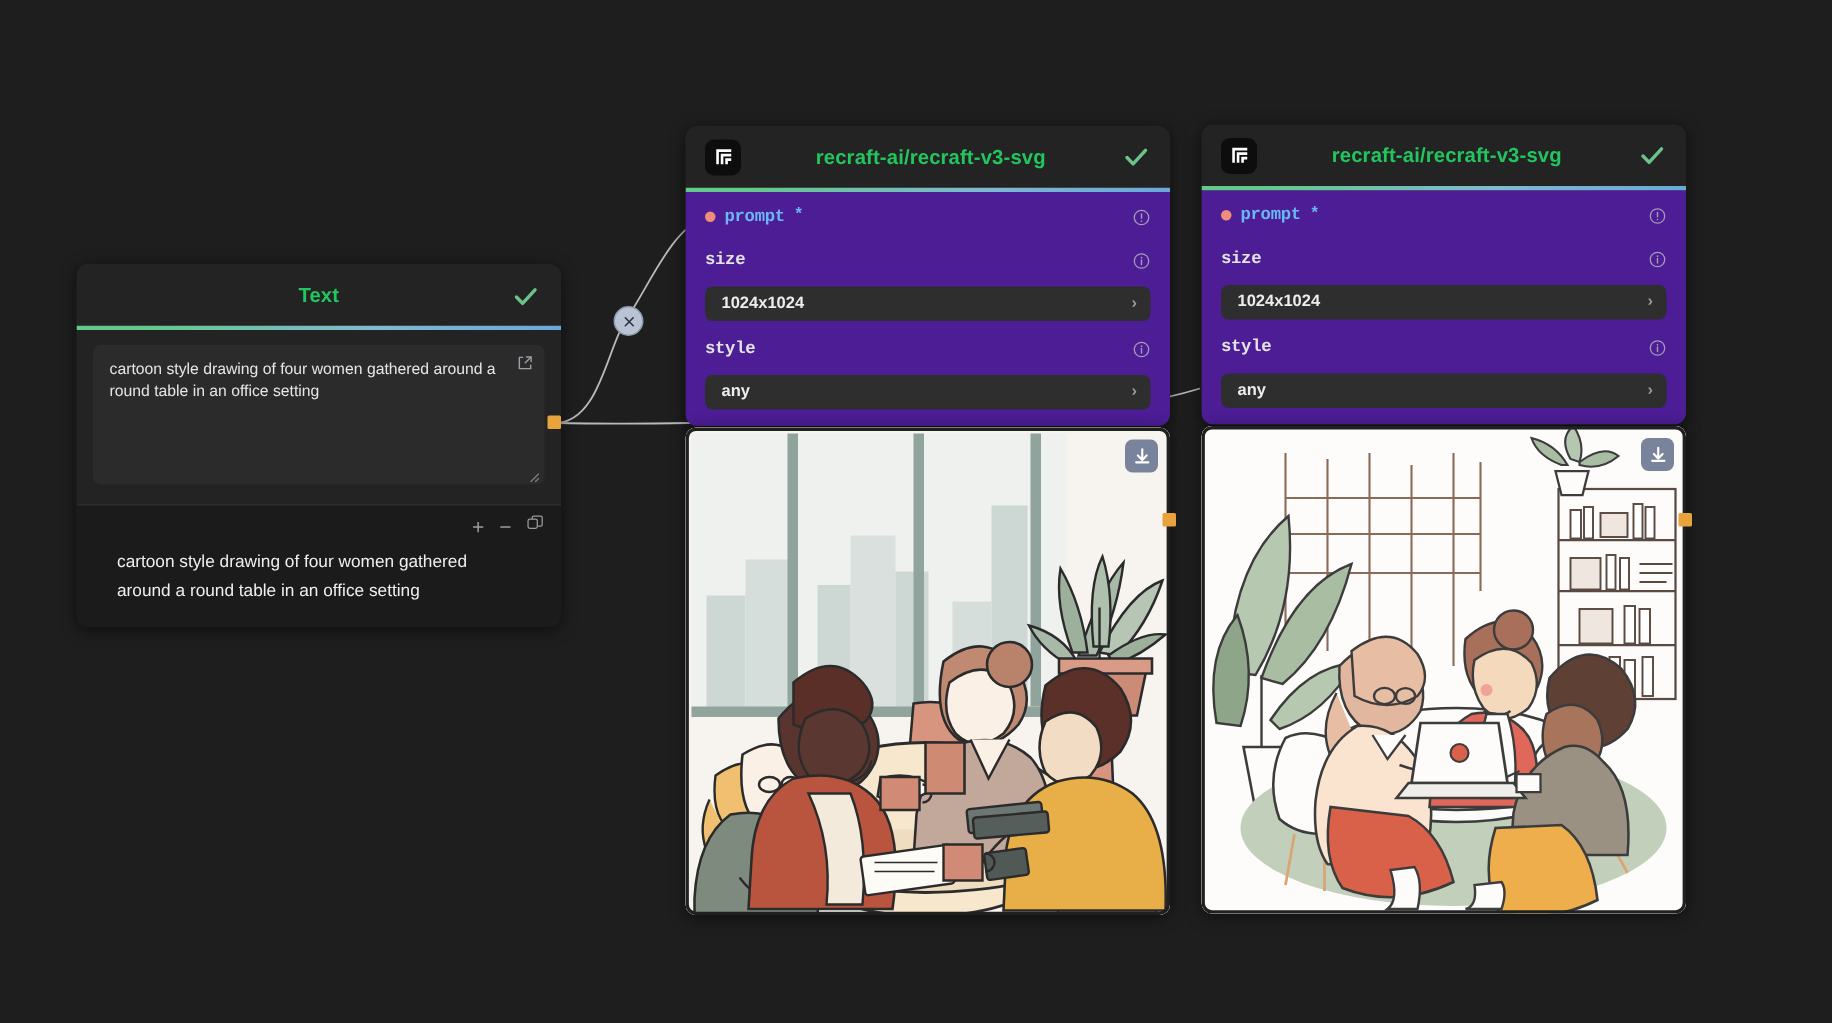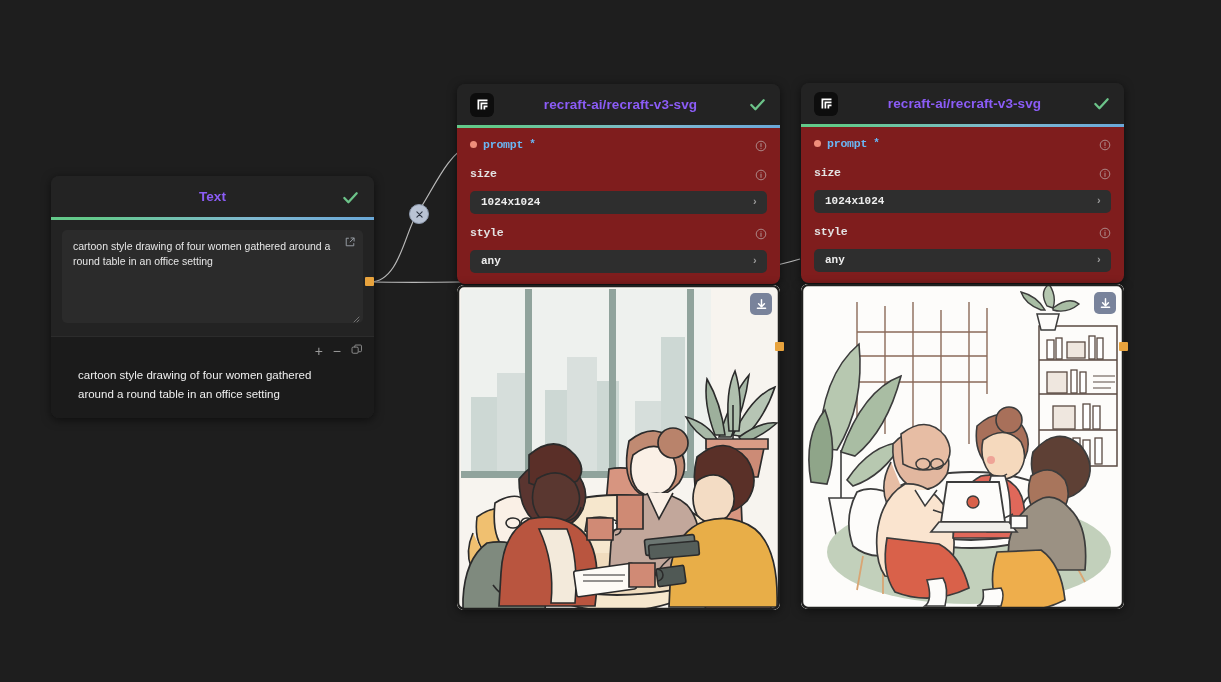--- a/index.html
+++ b/index.html
@@ -71,21 +71,21 @@
     align-items: center;
     padding: 0 13px;
     background: #232323;
     position: relative;
   }
   .node-title {
     flex: 1;
     text-align: center;
     font-size: 13.5px;
     font-weight: bold;
-    color: #8b5cf6;
+    color: #22c55e;
     letter-spacing: .1px;
   }
   .logo-badge {
     width: 24px; height: 24px;
     border-radius: 6px;
     background: #0d0d0d;
     display: flex;
     align-items: center;
     justify-content: center;
     flex: 0 0 auto;
@@ -160,21 +160,21 @@
     padding: 0 16px;
     font-size: 11.5px;
     line-height: 19px;
     color: #efefef;
   }
 
   
   .model-node { width: 323px; }
   #model-node-1 { left: 457px; top: 84px; }
   #model-node-2 { left: 801px; top: 83px; }
-  .node-body { padding: 0 0 9px 0; background: #7f1d1d; }
+  .node-body { padding: 0 0 9px 0; background: #4c1d95; }
   .field-row {
     display: flex;
     align-items: center;
     justify-content: space-between;
     padding: 7px 13px 3px 13px;
     height: 19px;
   }
   .field-label {
     font-family: "Liberation Mono", monospace;
     font-size: 11.5px;
@@ -196,21 +196,21 @@
   .info-ico { width: 12px; height: 12px; opacity: .72; }
   .select {
     margin: 5px 13px 2px 13px;
     background: #2e2e2e;
     border-radius: 5px;
     height: 23px;
     display: flex;
     align-items: center;
     justify-content: space-between;
     padding: 0 9px 0 11px;
-    font-family: Liberation Mono, monospace;
+    font-family: Liberation Sans, sans-serif;
     font-size: 11px;
     color: #ededed;
     font-weight: bold;
   }
   .chev { color: #9a9a9a; font-size: 11px; }
 
   
   .img-card {
     position: absolute;
     width: 323px; height: 325px;

